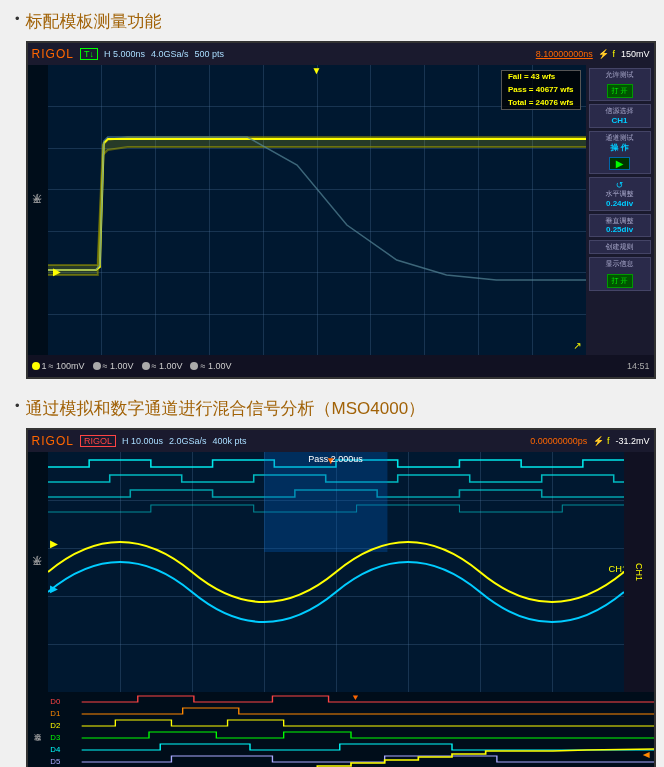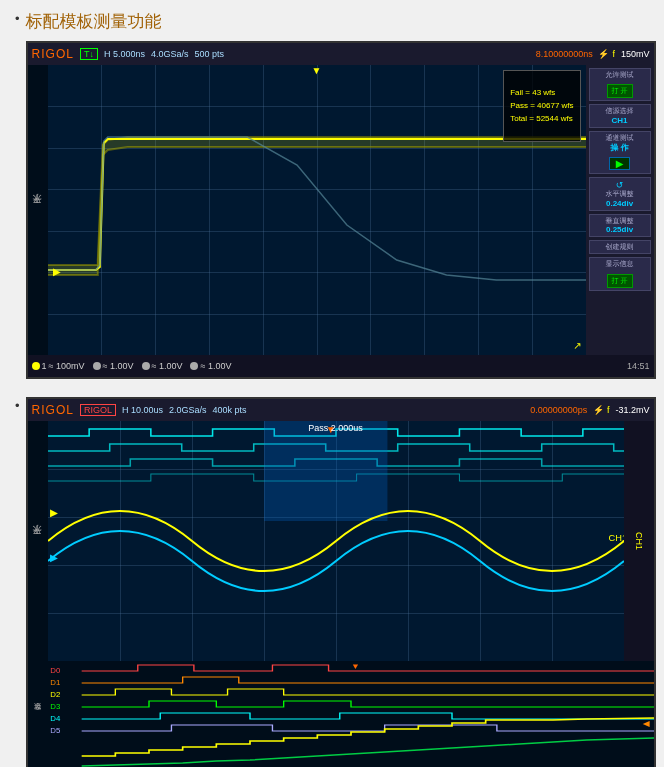--- a/index.html
+++ b/index.html
@@ -180,24 +180,25 @@
       height: 100%;
     }
 
     
     .stats-box {
       position: absolute;
       top: 5px;
       right: 5px;
       background: rgba(0,0,0,0.75);
       border: 1px solid #555;
-      padding: 16px 6px;
+      padding: 0 6px;
       color: #ffff00;
       font-size: 8px;
       line-height: 1.6;
+      font-weight: bold;
     }
 
     
     .trigger-marker {
       position: absolute;
       color: #ffff00;
       font-size: 10px;
     }
 
     
@@ -246,21 +247,21 @@
 
     
     <div class="scope-frame">
 
       <div class="scope-topbar">
         <span class="rigol-logo">RIGOL</span>
         <span class="scope-status">T↓</span>
         <span class="scope-topbar-item">H  5.000ns</span>
         <span class="scope-topbar-item">4.0GSa/s</span>
         <span class="scope-topbar-item">500 pts</span>
-        <span class="scope-topbar-item" style="margin-left:auto; color:#ff6600;">8.10000000ns</span>
+        <span class="scope-topbar-item" style="margin-left:auto; color:#ff6600;text-decoration:underline;">8.10000000ns</span>
         <span class="scope-topbar-item yellow">⚡ f</span>
         <span class="scope-topbar-item white">150mV</span>
       </div>
 
       <div class="scope-main">
         <div class="scope-ylabel">
           <span>水平</span>
         </div>
 
         <div class="scope-grid">
@@ -293,21 +294,21 @@
             <polyline points="0,205 48,205 52,202 56,78 60,74 540,74" fill="none" stroke="#ffff00" stroke-width="2"></polyline>
 
             <polyline points="0,205 48,205 52,200 56,76 60,72 200,72 250,100 300,160 350,195 400,210 450,215 540,215" fill="none" stroke="#558899" stroke-width="1.5" opacity="0.7"></polyline>
 
             <text x="5" y="210" fill="#ffff00" font-size="10">▶</text>
           </svg>
 
           <div class="stats-box">
             <div>Fail = 43 wfs</div>
             <div>Pass = 40677 wfs</div>
-            <div>Total = 52544 wfs</div>
+            <div>Total = 24076 wfs</div>
           </div>
 
           <div class="trigger-marker" style="top:0; left:50%; transform:translateX(-50%);">▼</div>
 
           <div style="position:absolute; bottom:4px; right:4px; color:#ffff00; font-size:10px;">↗</div>
         </div>
 
         <div class="scope-sidebar">
           <div class="sb-item">
             <div class="sb-item-title">允许测试</div>
@@ -362,20 +363,21 @@
         <div class="time-display">14:51</div>
       </div>
     </div>
     
   </div>
 </div>
 
 <div class="bullet-item">
   <span class="bullet">•</span>
   <div>
+    <a class="section-link">通过模拟和数字通道进行混合信号分析（MSO4000）</a>
 
     
     <div class="scope-frame2">
 
       <div class="scope-topbar">
         <span class="rigol-logo">RIGOL</span>
         <span class="scope-status" style="color:#ff4444; border-color:#ff4444;">RIGOL</span>
         <span class="scope-topbar-item">H  10.00us</span>
         <span class="scope-topbar-item">2.0GSa/s</span>
         <span class="scope-topbar-item">400k pts</span>

